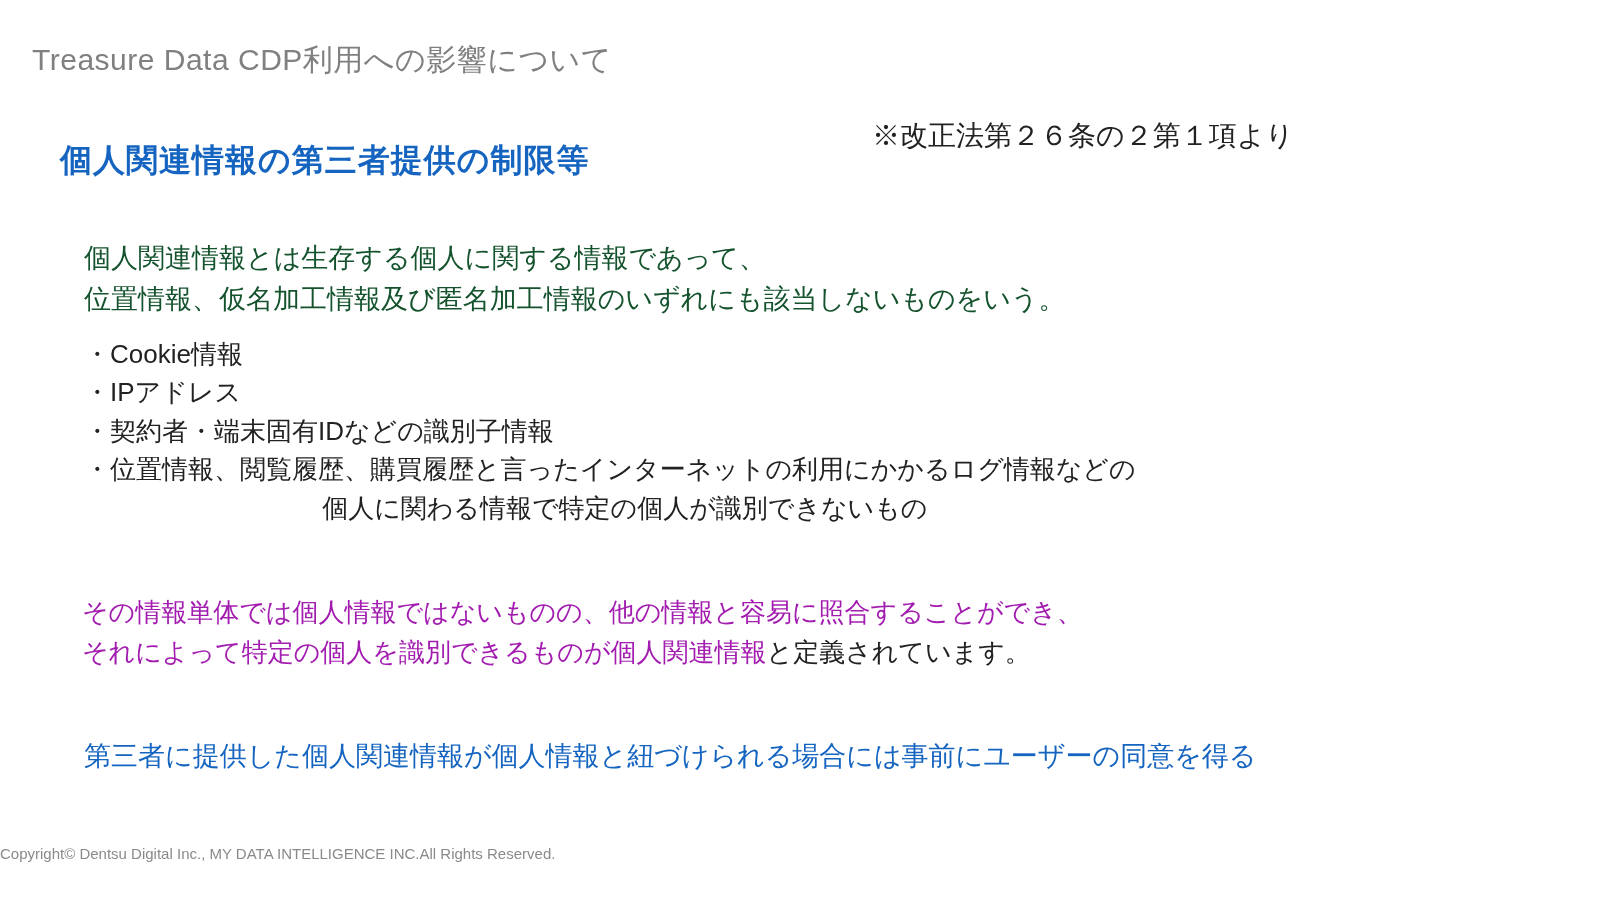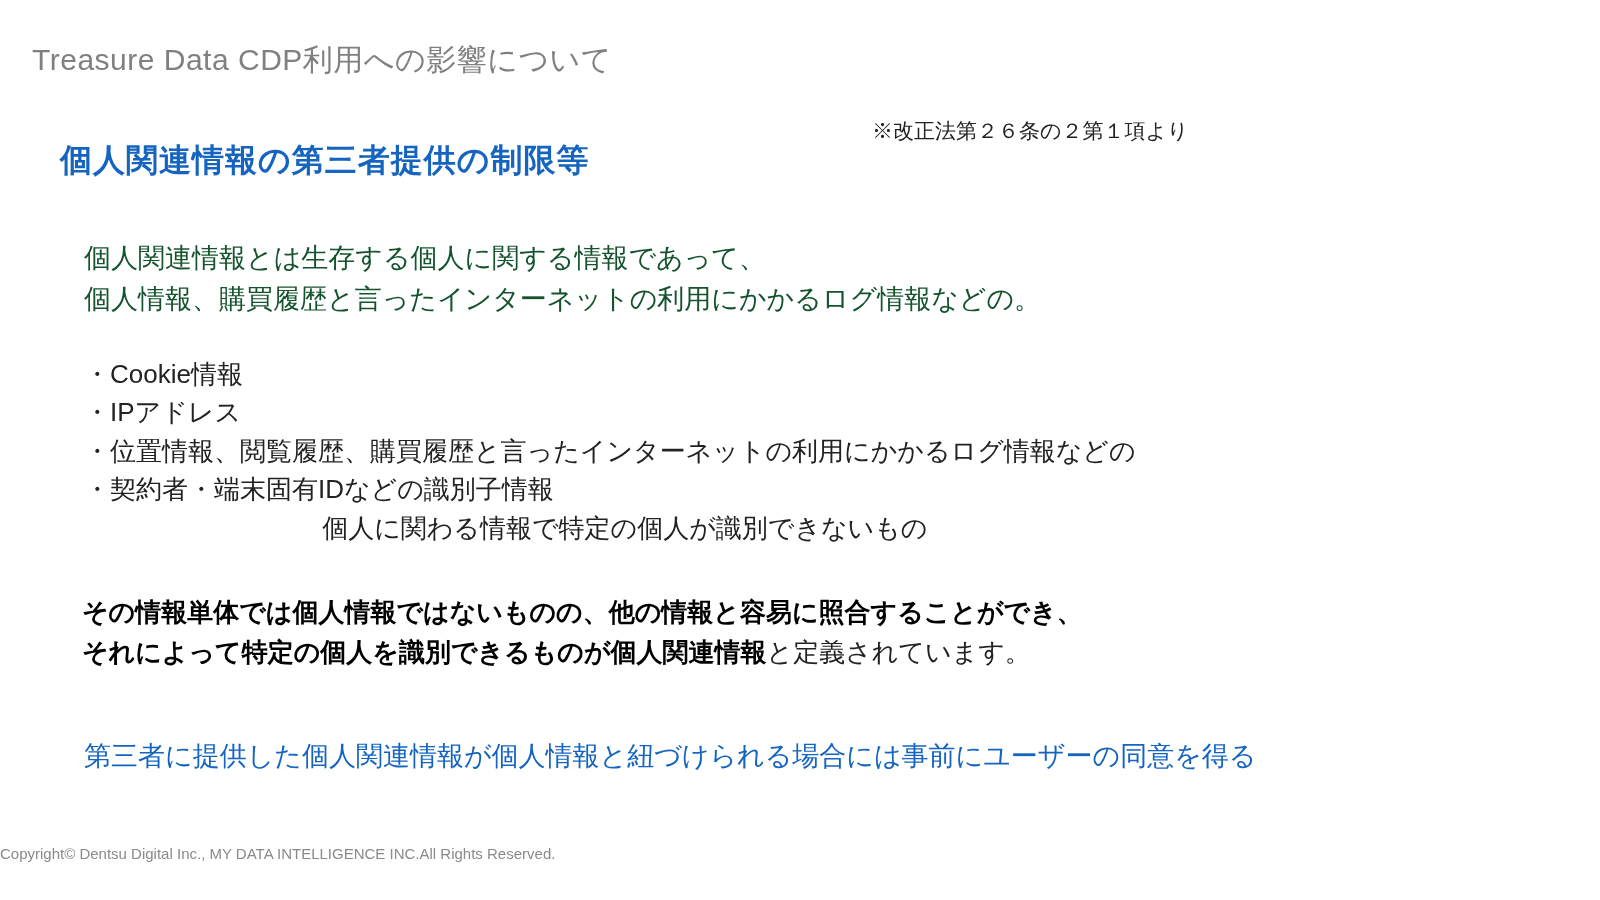--- a/index.html
+++ b/index.html
@@ -41,58 +41,58 @@
     font-weight: bold;
     color: #1565c0;
     letter-spacing: 1px;
     white-space: nowrap;
   }
 
   .law-reference {
     position: absolute;
     left: 872px;
     top: 117px;
-    font-size: 21px;
+    font-size: 28px;
     color: #222222;
     white-space: nowrap;
   }
 
   .definition {
     position: absolute;
     left: 84px;
     top: 238px;
     font-size: 27px;
     line-height: 1.52;
     color: #14532d;
   }
   .definition div { white-space: nowrap; }
 
   .bullets {
     position: absolute;
     left: 84px;
-    top: 355px;
+    top: 335px;
     font-size: 26px;
     line-height: 1.48;
     color: #222222;
   }
   .bullets div { white-space: nowrap; }
   .bullets .indent { padding-left: 30px; text-align: center; }
 
   .emphasis-block {
     position: absolute;
     left: 82px;
     top: 592px;
     font-size: 26px;
     line-height: 1.55;
     color: #222222;
   }
   .emphasis-block div { white-space: nowrap; }
   .blue-bold {
-    color: #000000;
-    font-weight: bold;
+    color: #a21caf;
+    font-weight: normal;
   }
   .plain-tail {
     color: #222222;
     font-weight: normal;
     font-family: Liberation Serif, serif;
   }
 
   .consent-line {
     position: absolute;
     left: 84px;
@@ -119,28 +119,28 @@
 <div class="slide">
 
   <div class="slide-title">Treasure Data CDP利用への影響について</div>
 
   <div class="section-heading">個人関連情報の第三者提供の制限等</div>
 
   <div class="law-reference">※改正法第２６条の２第１項より</div>
 
   <div class="definition">
     <div>個人関連情報とは生存する個人に関する情報であって、</div>
-    <div>個人情報、購買履歴と言ったインターネットの利用にかかるログ情報などの。</div>
+    <div>位置情報、仮名加工情報及び匿名加工情報のいずれにも該当しないものをいう。</div>
   </div>
 
   <div class="bullets">
     <div>・Cookie情報</div>
     <div>・IPアドレス</div>
+    <div>・契約者・端末固有IDなどの識別子情報</div>
     <div>・位置情報、閲覧履歴、購買履歴と言ったインターネットの利用にかかるログ情報などの</div>
-    <div>・契約者・端末固有IDなどの識別子情報</div>
     <div class="indent">個人に関わる情報で特定の個人が識別できないもの</div>
   </div>
 
   <div class="emphasis-block">
     <div class="blue-bold">その情報単体では個人情報ではないものの、他の情報と容易に照合することができ、</div>
     <div><span class="blue-bold">それによって特定の個人を識別できるものが個人関連情報</span><span class="plain-tail">と定義されています。</span></div>
   </div>
 
   <div class="consent-line">第三者に提供した個人関連情報が個人情報と紐づけられる場合には事前にユーザーの同意を得る</div>
 

